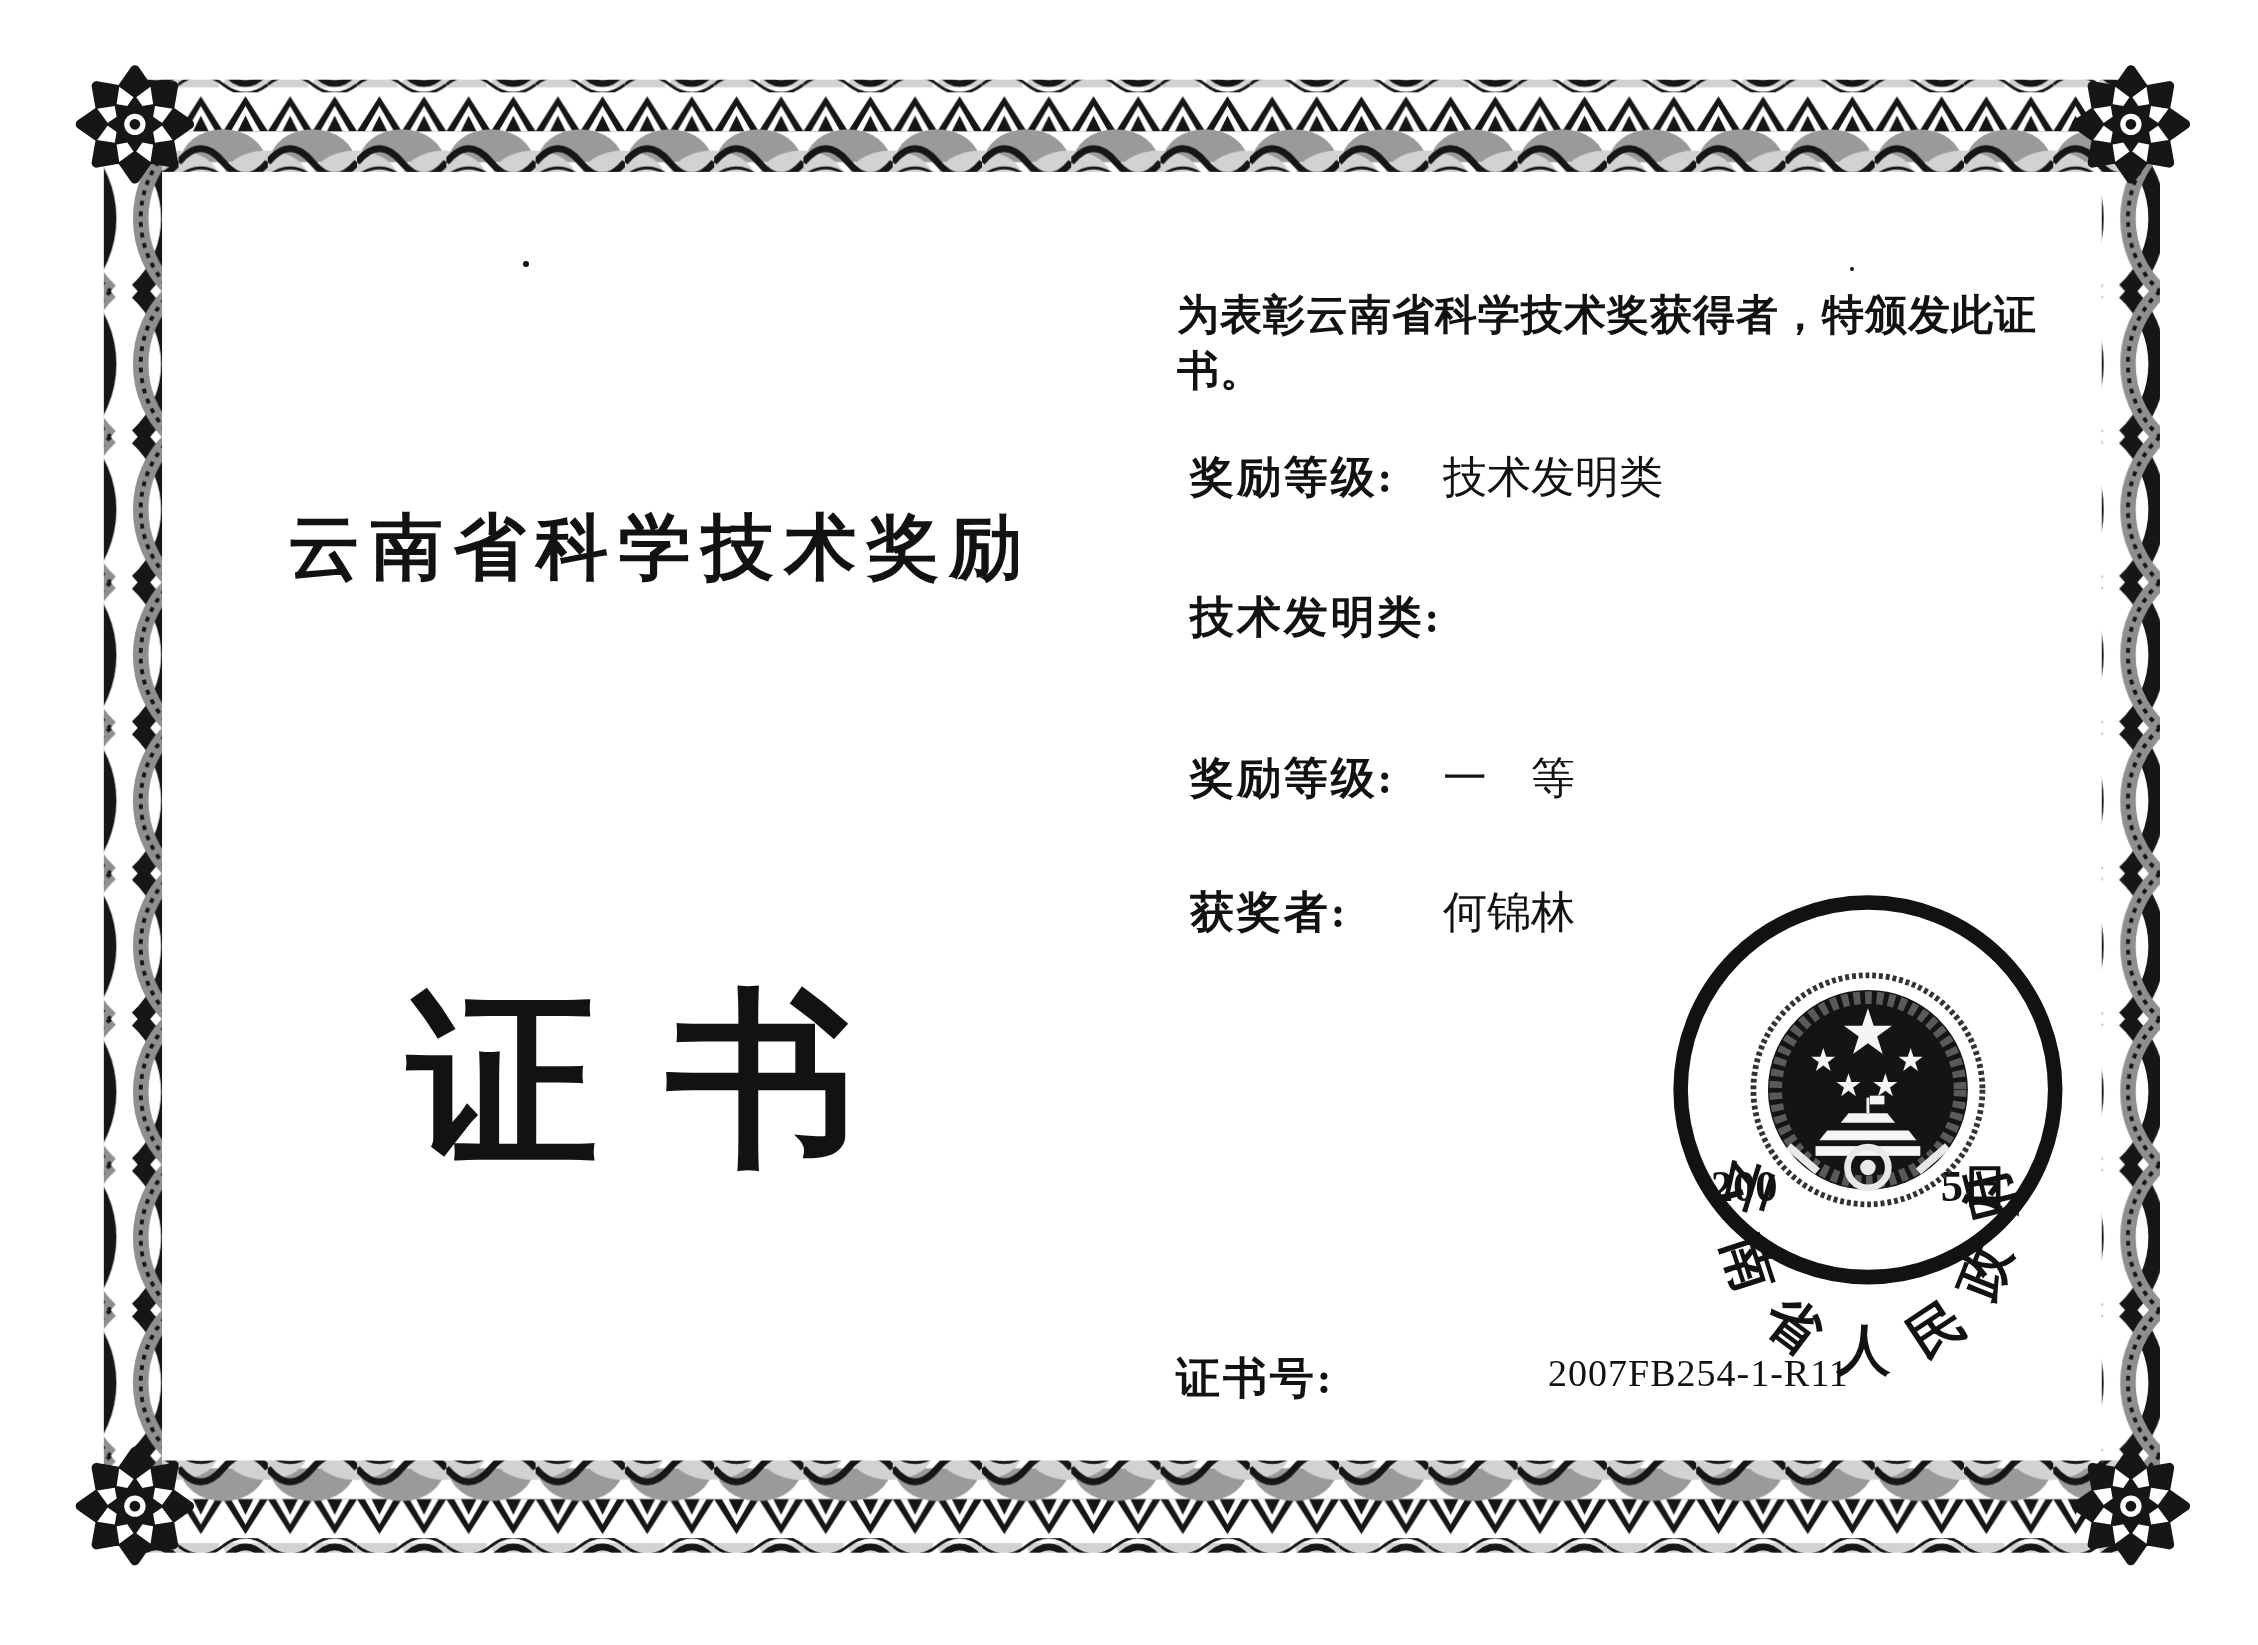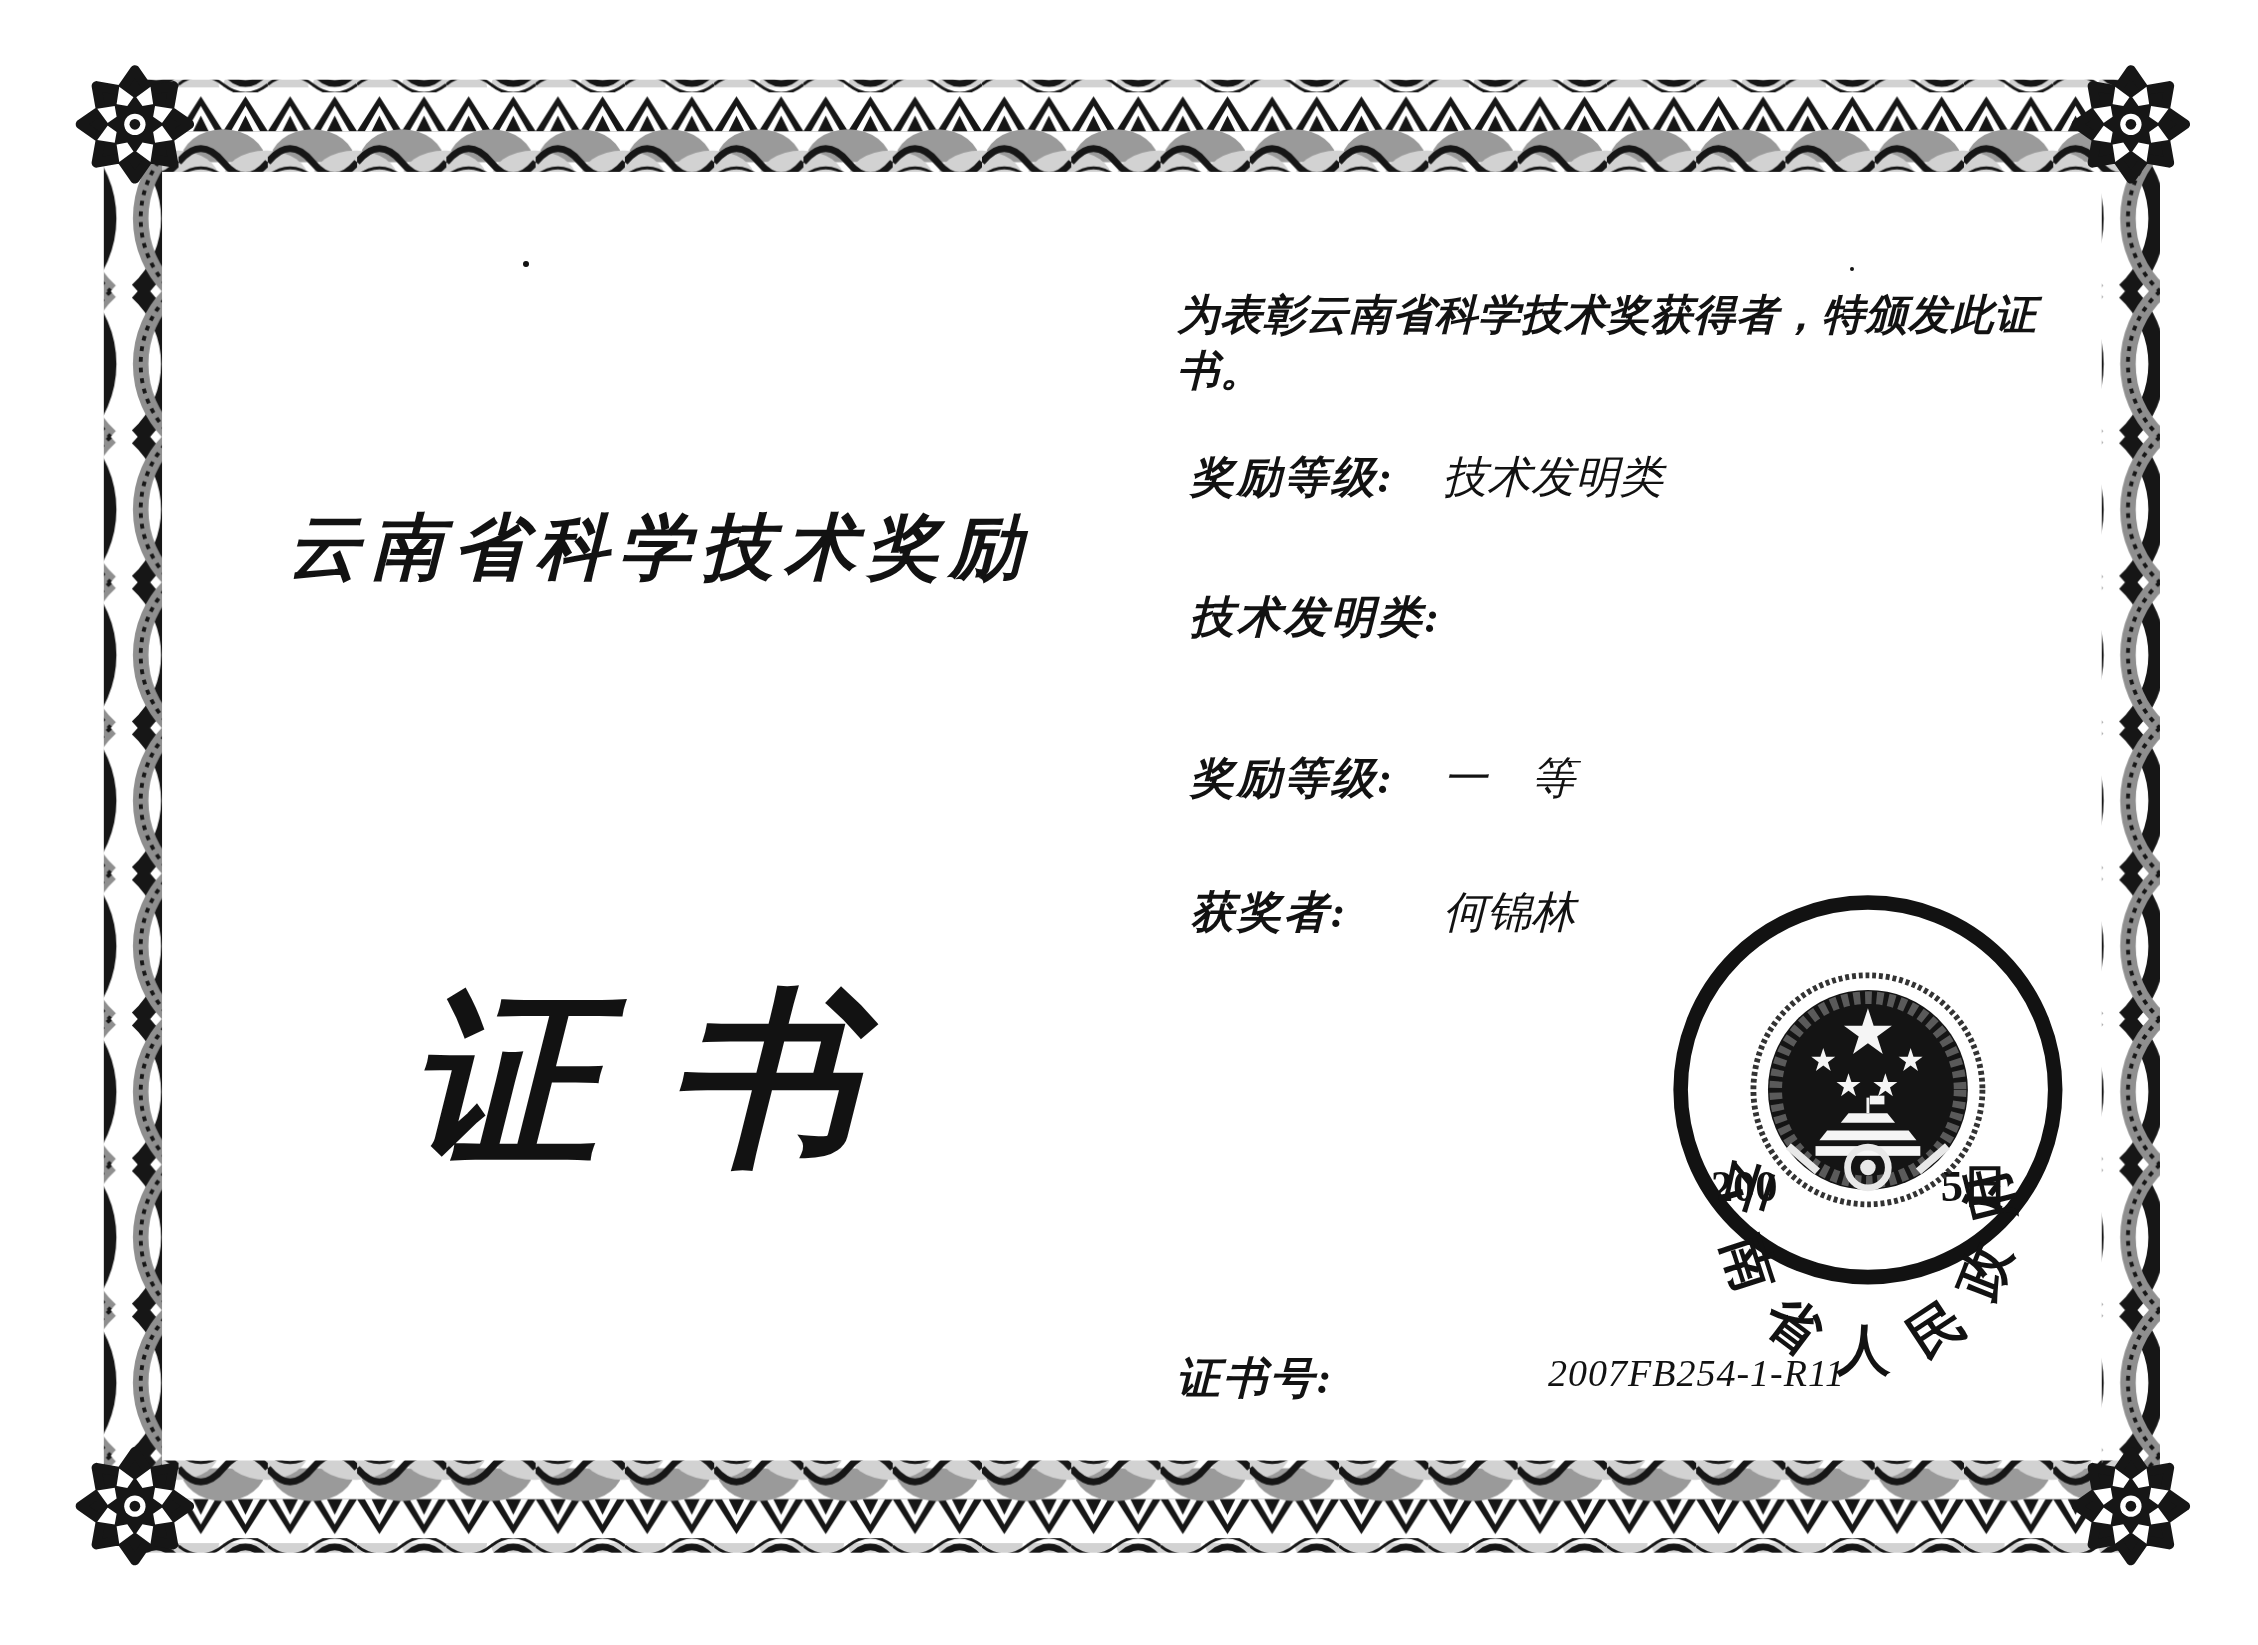--- a/index.html
+++ b/index.html
@@ -1,21 +1,21 @@
 <!DOCTYPE html>
 <html><head>
 <meta charset="utf-8">
 <style>
   html,body { margin:0; padding:0; background:#e8e8e8; }
   .page {
     position:relative; width:2258px; height:1646px; background:#ffffff;
     overflow:hidden; color:#121212;
     font-family:"Liberation Serif", serif;
   }
-  .abs { position:absolute;font-style:italic; }
+  .abs { position:absolute; }
   svg.layer { position:absolute; left:0; top:0; }
 
   .intro {
     left:1177px; top:287px; width:912px;
     font-size:42px; font-weight:bold; letter-spacing:1px;
     font-family:"Liberation Serif", serif;
   }
   .title {
     left:288px; top:479px;
     font-size:72px; font-weight:bold; letter-spacing:10.7px;

